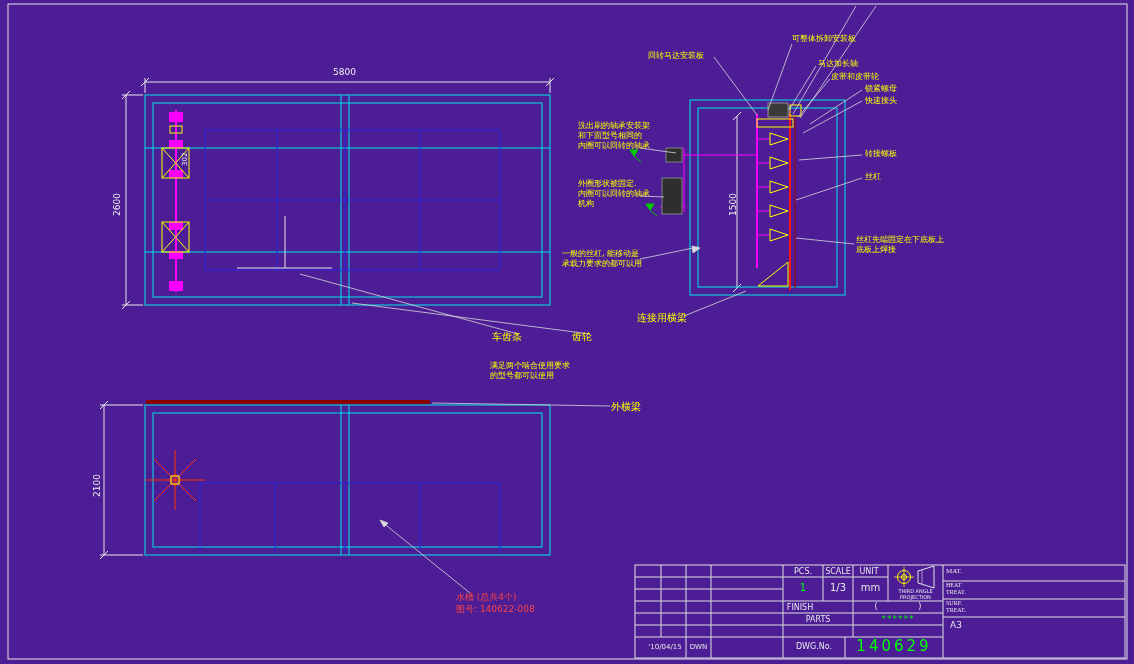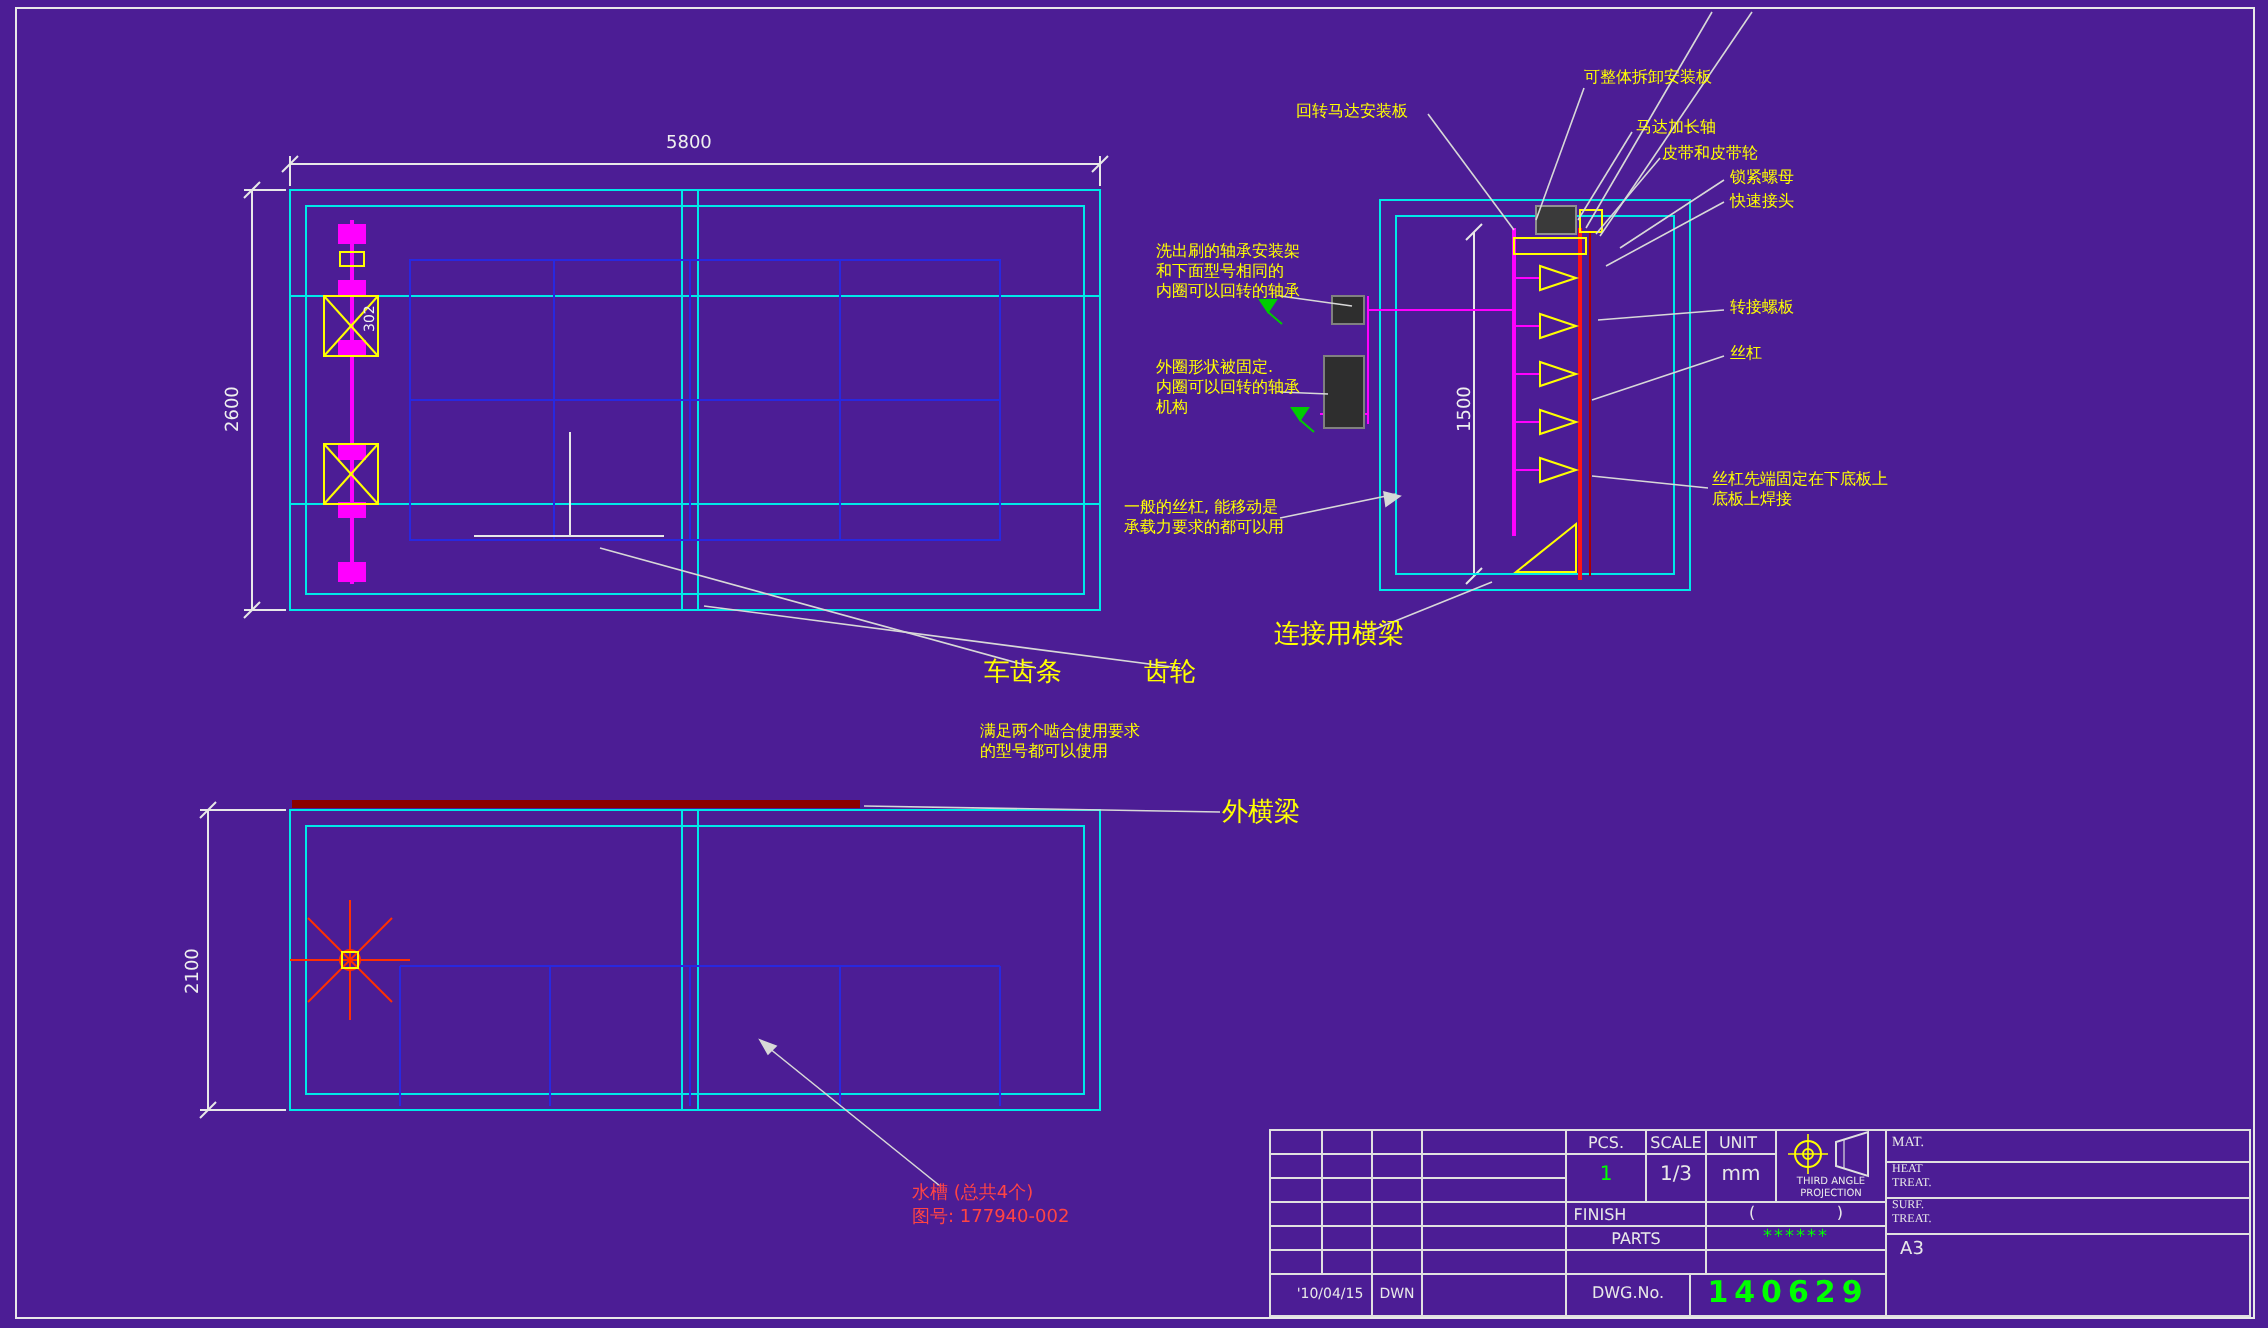--- a/index.html
+++ b/index.html
@@ -1,31 +1,31 @@
 <!DOCTYPE html>
 <html><head>
 <meta charset="utf-8">
 <style>
   html,body{margin:0;padding:0;background:#000;}
   .sheet{position:relative;width:1134px;height:664px;background:#4c1d95;overflow:hidden;
          font-family:"DejaVu Sans",sans-serif;}
   .sheet svg{position:absolute;left:0;top:0;}
   .txt{position:absolute;white-space:nowrap;}
   .ann{color:#ffff00;font-size:8px;line-height:10px;}
-  .ann9{color:#ffff00;font-size:13px;line-height:11px;}
+  .ann9{color:#ffff00;font-size:10px;line-height:11px;}
   .red{color:#ff4444;font-size:9px;line-height:11px;text-align:center;}
   .dim{color:#efefef;font-size:9px;}
   .dim-sm{color:#efefef;font-size:7px;}
   .vdim{transform:rotate(-90deg);transform-origin:0 0;}
   .tb{color:#e8e8e8;font-size:8px;text-align:center;}
   .tb-sm{color:#e8e8e8;font-size:6px;text-align:left;line-height:7px;font-family:Liberation Serif, serif;}
   .tb-tiny{color:#e8e8e8;font-size:5px;text-align:center;line-height:6px;}
   .green{color:#00ff00;}
   .pre{white-space:pre;}
-  .dwg-big{font-size:15px;letter-spacing:3px;font-weight:bold;}
+  .dwg-big{font-size:15px;letter-spacing:3px;}
   .stars{letter-spacing:1px;font-size:9px;}
 </style>
 </head>
 <body>
 
 <div class="sheet">
 
 <svg width="1134" height="664" viewBox="0 0 1134 664">
   <rect x="8" y="4" width="1119" height="655" fill="none" stroke="#e8e8e8"></rect>
 
@@ -260,21 +260,21 @@
 <div class="txt ann9" style="left:572px;top:331px">齿轮</div>
 
 <div class="txt ann" style="left:490px;top:361px">
   <div>满足两个啮合使用要求</div>
   <div>的型号都可以使用</div>
 </div>
 
 <div class="txt ann9" style="left:611px;top:401px">外横梁</div>
 
 <div class="txt red" style="left:456px;top:592px">水槽 (总共4个)</div>
-<div class="txt red" style="left:456px;top:604px">图号: 177940-002</div>
+<div class="txt red" style="left:456px;top:604px">图号: 140622-008</div>
 
 <div class="txt dim" style="left:333px;top:67px">5800</div>
 <div class="txt dim vdim" style="left:112px;top:216px">2600</div>
 <div class="txt dim-sm vdim" style="left:181px;top:166px">302</div>
 <div class="txt dim vdim" style="left:728px;top:216px">1500</div>
 <div class="txt dim vdim" style="left:92px;top:497px">2100</div>
 
 <div class="txt tb" style="left:783px;top:567px;width:40px">PCS.</div>
 <div class="txt tb" style="left:823px;top:567px;width:30px">SCALE</div>
 <div class="txt tb" style="left:853px;top:567px;width:32px">UNIT</div>

